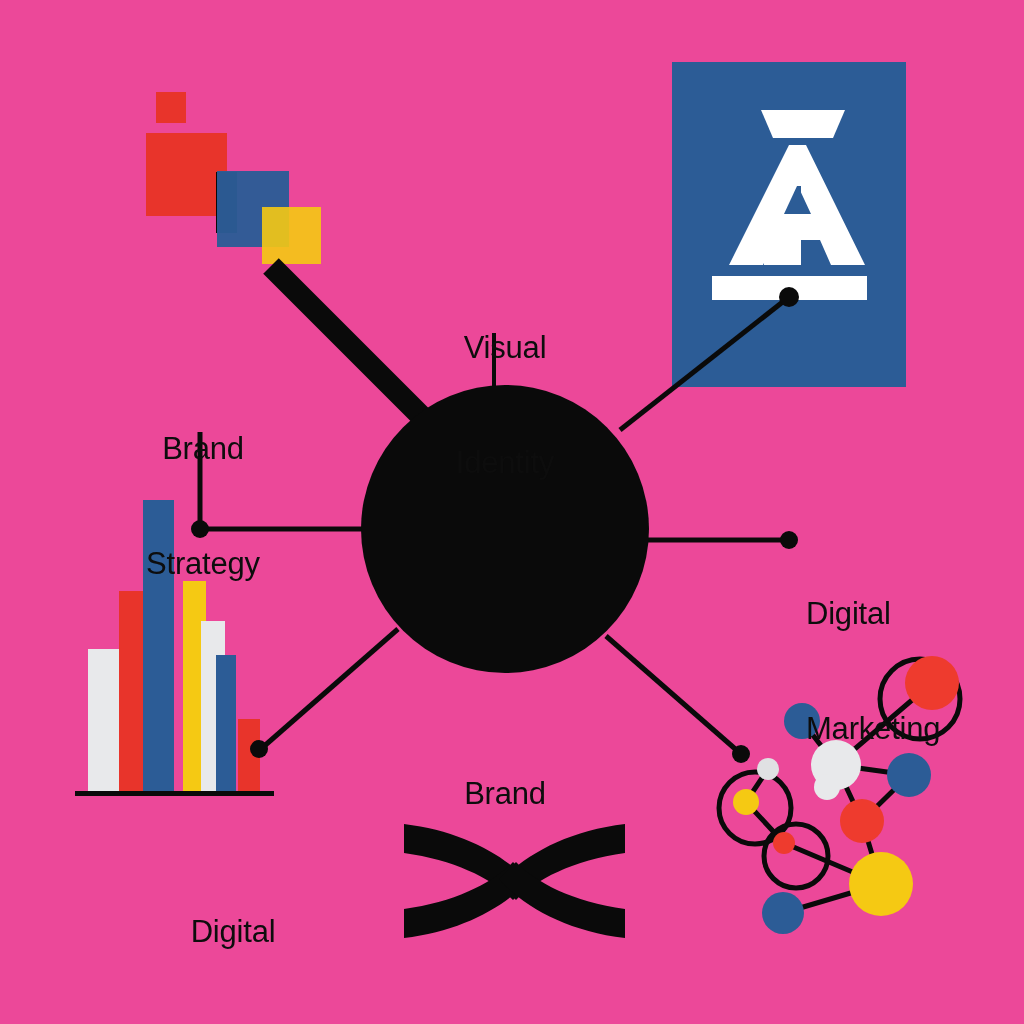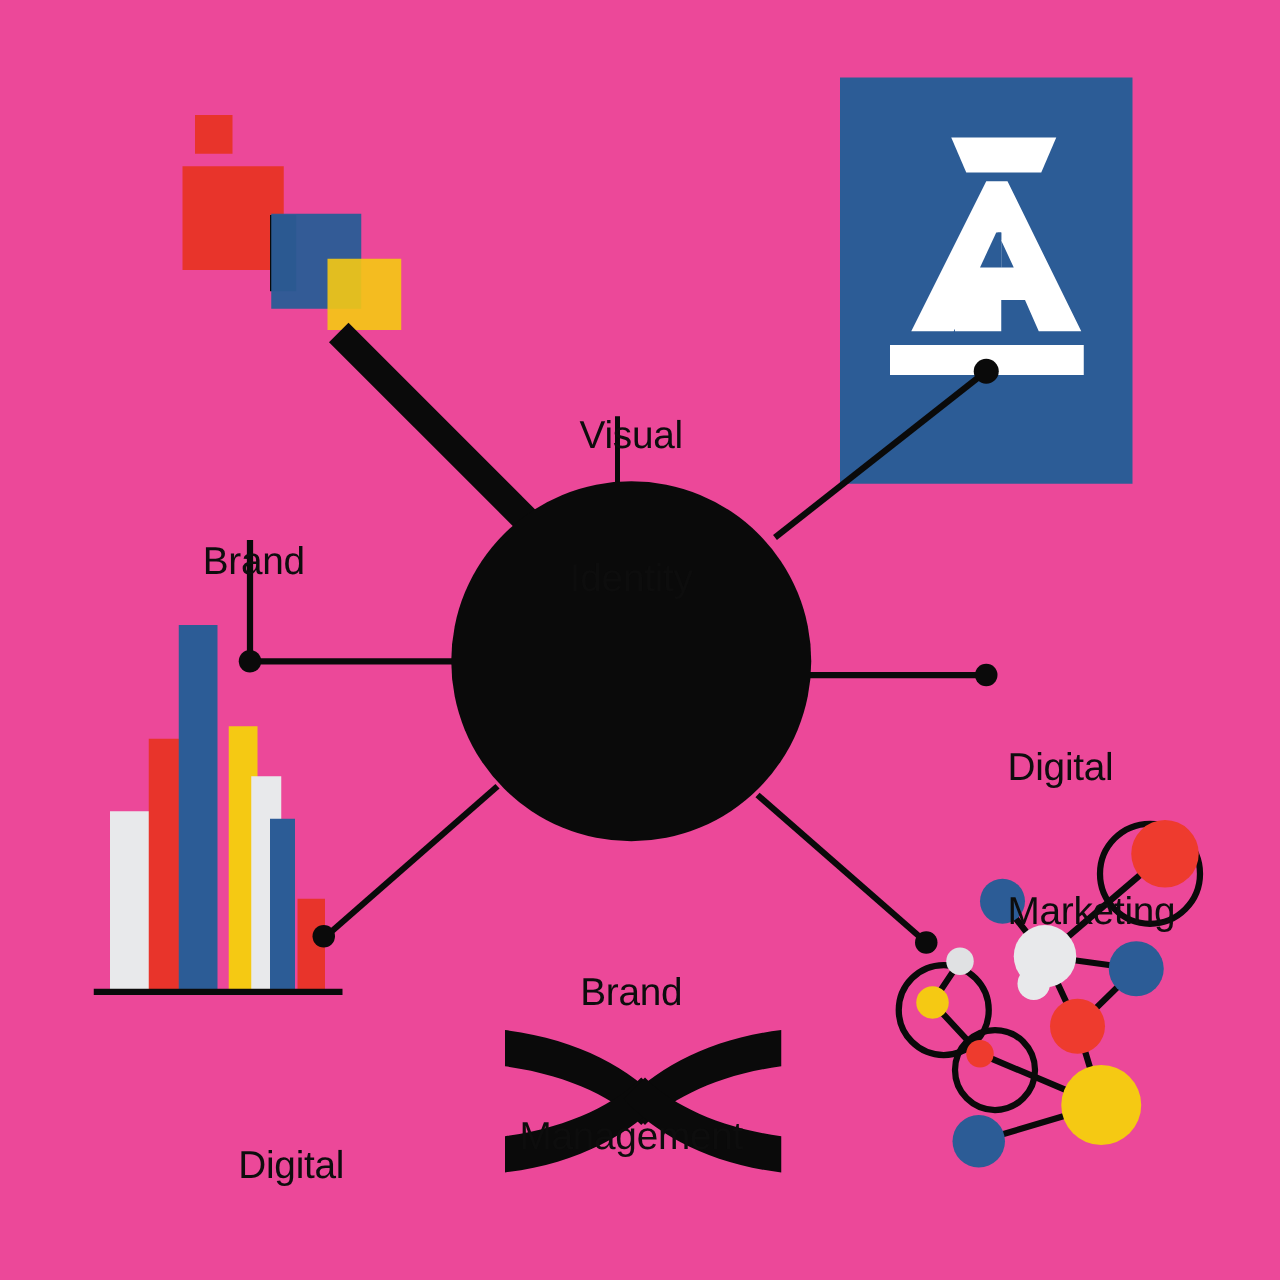--- a/index.html
+++ b/index.html
@@ -161,30 +161,30 @@
 
   </svg>
 
   <div class="lbl lbl-center" style="left:385px; top:252px; width:240px;">
     <div>Visual</div>
     <div>Identity</div>
   </div>
 
   <div class="lbl lbl-center" style="left:83px; top:353px; width:240px;">
     <div>Brand</div>
+    <div>Strategy</div>
   </div>
 
   <div class="lbl lbl-left" style="left:806px; top:518px; width:260px;">
     <div>Digital</div>
     <div>Marketing</div>
   </div>
 
   <div class="lbl lbl-center" style="left:113px; top:836px; width:240px;">
     <div>Digital</div>
     
   </div>
 
   <div class="lbl lbl-center" style="left:385px; top:698px; width:240px;">
     <div>Brand</div>
-    <div>Management</div>
   </div>
 
 </div>
 
 </body></html>

